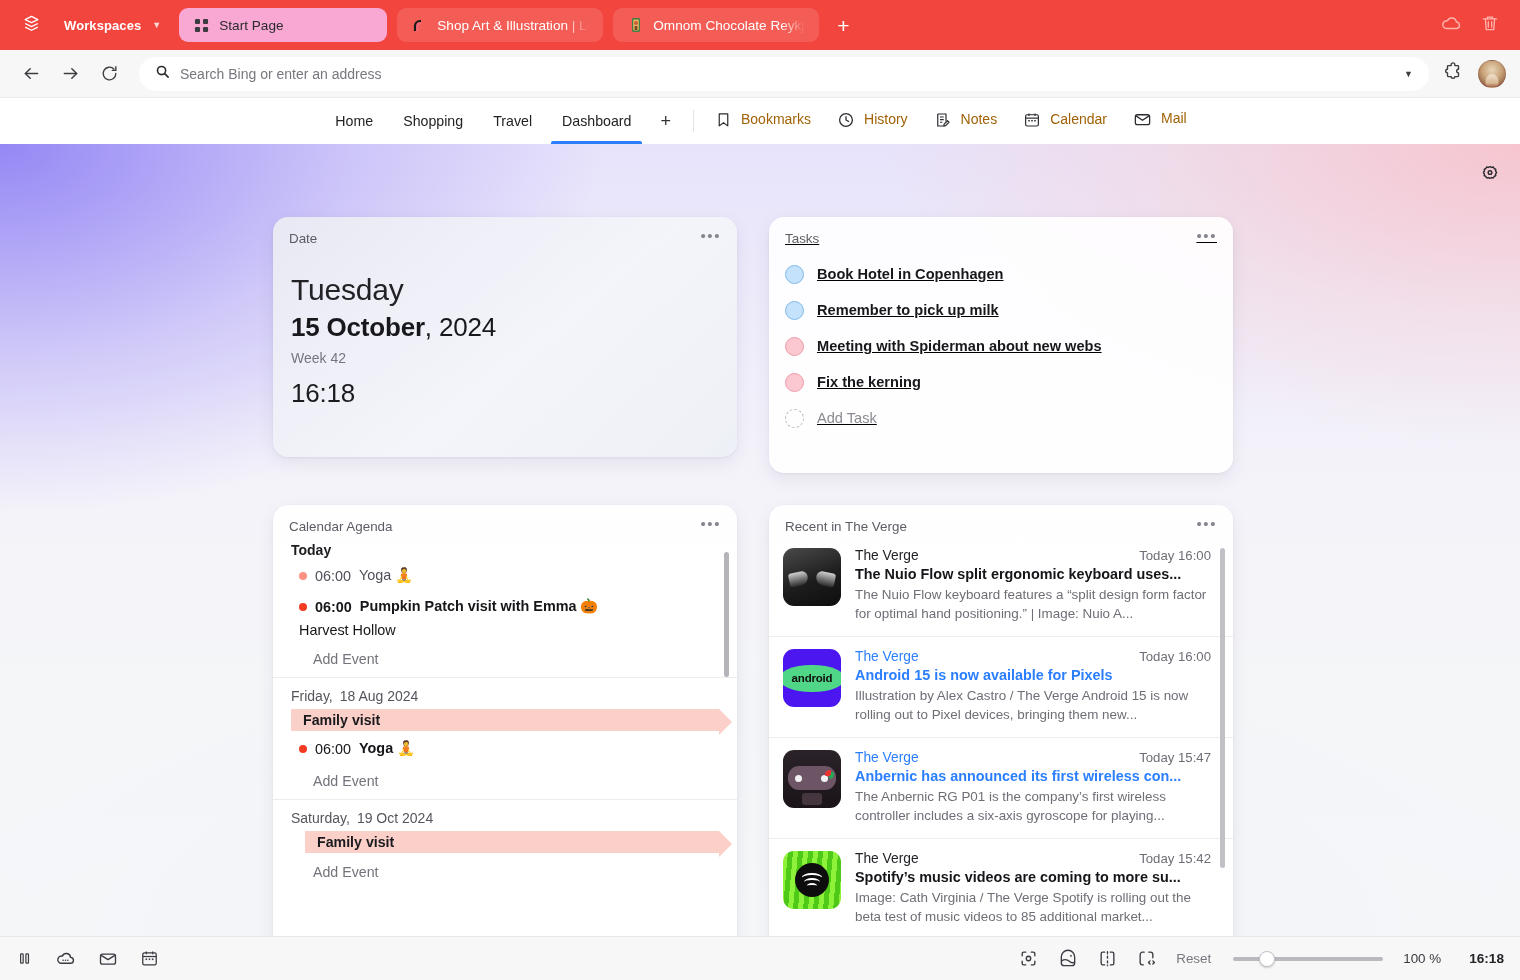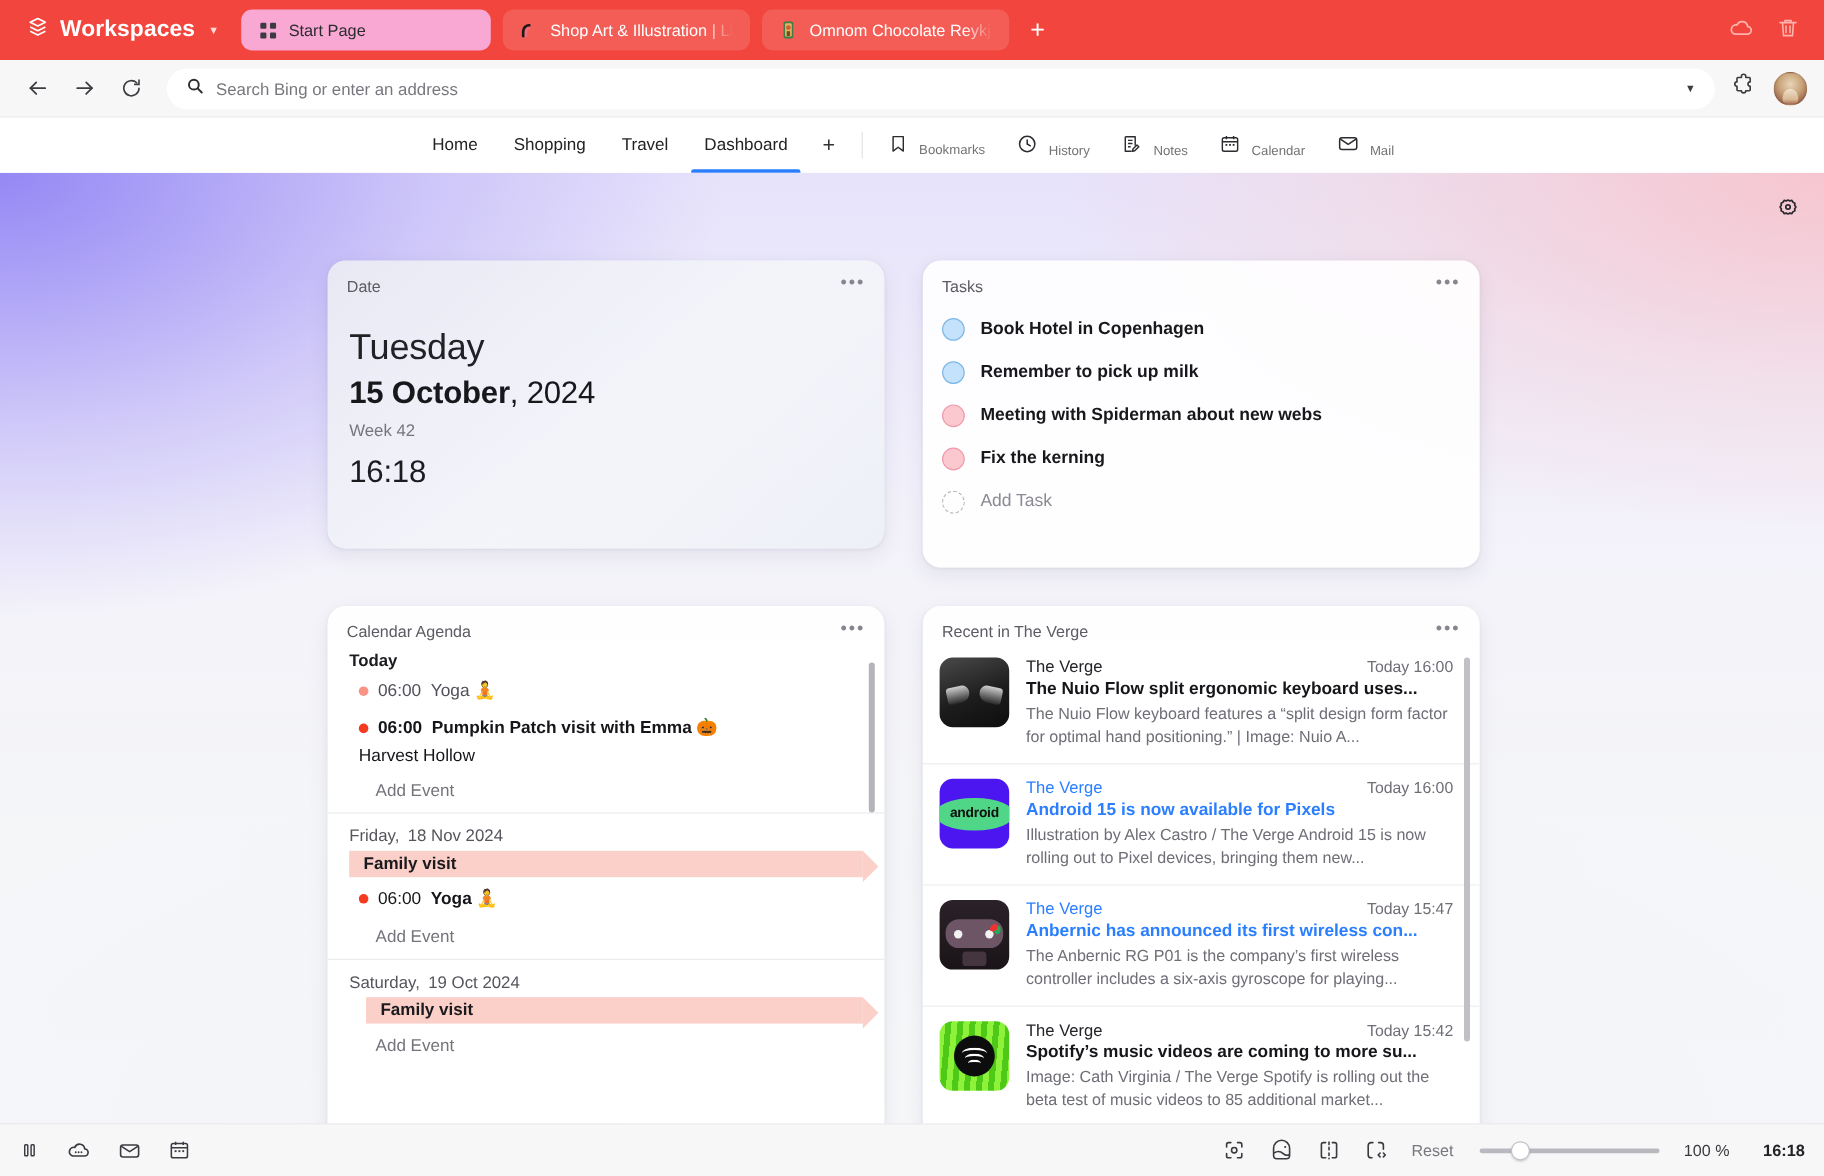--- a/index.html
+++ b/index.html
@@ -10,21 +10,21 @@
     background: #f2f3f5;
   }
   .app { position: relative; width: 1520px; height: 980px; display: flex; flex-direction: column; }
 
   
   .tabbar {
     height: 50px; background: #f2453d; display: flex; align-items: center;
     padding: 0 14px; gap: 10px; flex: 0 0 50px; position: relative;
   }
   .ws-btn { display: flex; align-items: center; gap: 9px; padding: 4px 8px; border-radius: 8px; cursor: pointer; }
-  .ws-label { color: #fff; font-size: 19px; font-weight: 600; letter-spacing: .1px; }
+  .ws-label { color: #fff; font-size: 13px; font-weight: 600; letter-spacing: .1px; margin-left: 14px; }
   .caret { color: #ffd9d6; font-size: 9px; margin-left: 2px; }
   .tab {
     display: flex; align-items: center; gap: 9px; height: 34px;
     border-radius: 9px; padding: 0 14px; cursor: pointer; position: relative;
     max-width: 212px; overflow: hidden; flex: 0 0 auto;
   }
   .tab.active { background: #f9a8d4; width: 208px; }
   .tab.active .tab-title { color: #2b2b2e; }
   .tab.inactive { background: rgba(255,255,255,.13); width: 206px; }
   .tab.inactive .tab-title { color: #ffffff; }
@@ -69,21 +69,21 @@
   .dn-item {
     font-size: 14.2px; color: #232326; padding: 0 15px; height: 45px;
     display: flex; align-items: center; cursor: pointer; position: relative;
   }
   .dn-item.active::after {
     content:""; position: absolute; left: 4px; right: 4px; bottom: 0; height: 3px;
     background: #2b7fff; border-radius: 2px 2px 0 0;
   }
   .dn-plus { font-size: 18px; color: #333; padding: 0 14px; cursor: pointer; font-weight: 300; }
   .dn-sep { width: 1px; height: 22px; background: #e3e3e6; margin: 0 8px; }
-  .dn-tool { display: flex; align-items: flex-end; gap: 9px; padding: 0 13px; cursor: pointer; font-size: 11px; color: #737373; }
+  .dn-tool { display: flex; align-items: flex-start; gap: 9px; padding: 0 13px; cursor: pointer; font-size: 14px; color: #a16207; }
 
   
   .canvas { flex: 1; position: relative; overflow: hidden; }
   .bg {
     position: absolute; inset: 0;
     background:
       radial-gradient(ellipse 60% 55% at 100% 0%, rgba(247,196,205,.95) 0%, rgba(247,210,214,.45) 40%, rgba(255,255,255,0) 70%),
       radial-gradient(ellipse 55% 65% at 0% 0%, rgba(142,128,244,.92) 0%, rgba(178,167,247,.5) 42%, rgba(255,255,255,0) 72%),
       radial-gradient(ellipse 80% 60% at 50% 100%, rgba(246,247,249,1) 0%, rgba(244,245,248,.9) 45%, rgba(250,250,252,0) 80%),
       linear-gradient(180deg, #e7e3fb 0%, #f3f2fa 38%, #f5f6f8 70%, #f6f7f9 100%);
@@ -96,21 +96,21 @@
   }
   .card {
     background: rgba(255,255,255,.82); border-radius: 15px;
     box-shadow: 0 1px 3px rgba(20,20,50,.06), 0 6px 18px rgba(30,30,70,.07);
     position: relative; overflow: hidden;
   }
   .card.date-card {
     height: 240px;
     background: linear-gradient(140deg, rgba(234,234,244,.96) 0%, rgba(243,245,250,.97) 55%, rgba(238,240,247,.96) 100%);
   }
-  .card.tasks-card { height: 256px; background: rgba(255,255,255,.9); }
+  .card.tasks-card { height: 256px; background: rgba(255,255,255,.9); text-decoration: underline; }
   .card.agenda-card { height: 460px; background: rgba(255,255,255,.92); }
   .card.news-card { height: 460px; background: rgba(255,255,255,.92); }
 
   .card-head { display: flex; align-items: flex-start; justify-content: space-between; padding: 14px 16px 0 16px; }
   .card-title { font-size: 13.4px; color: #5c5c64; }
   .dots { color: #86868e; font-size: 15px; letter-spacing: 1.6px; line-height: 10px; cursor: pointer; }
 
   
   .date-body { padding: 27px 18px 0 18px; }
   .d-weekday { font-size: 30px; color: #222226; font-weight: 400; letter-spacing: -.2px; line-height: 1.15; }
@@ -467,21 +467,21 @@
               <span class="ev-dot strong"></span>
               <span class="ev-name">06:00</span>
               <span class="ev-name">Pumpkin Patch visit with Emma 🎃</span>
             </div>
             <div class="ev-sub">Harvest Hollow</div>
             <div class="ag-add">Add Event</div>
           </div>
           <div class="ag-divider"></div>
 
           <div class="ag-section">
-            <div class="ag-daylabel grey"><span class="dow">Friday,</span><span>18 Nov 2024</span></div>
+            <div class="ag-daylabel grey"><span class="dow">Friday,</span><span>18 Aug 2024</span></div>
             <div class="allday">Family visit</div>
             <div class="ag-event">
               <span class="ev-dot strong"></span>
               <span class="ev-time">06:00</span>
               <span class="ev-name">Yoga 🧘</span>
             </div>
             <div class="ag-add">Add Event</div>
           </div>
           <div class="ag-divider"></div>
 

